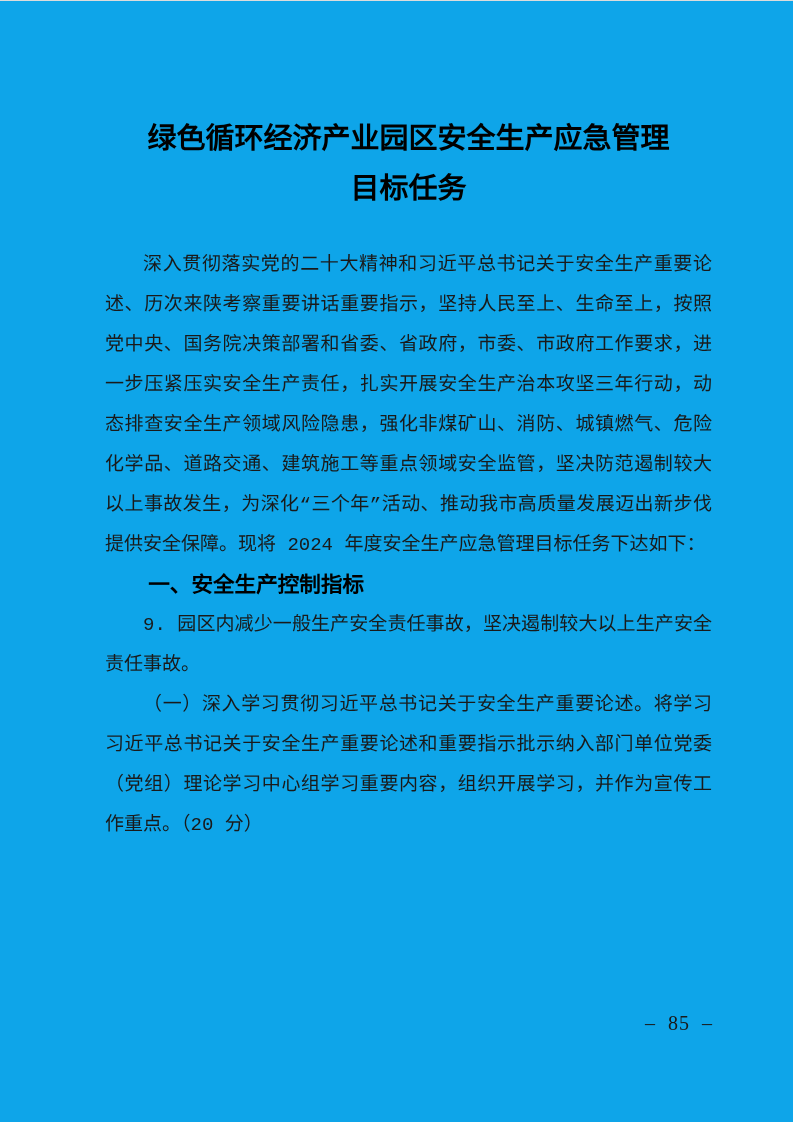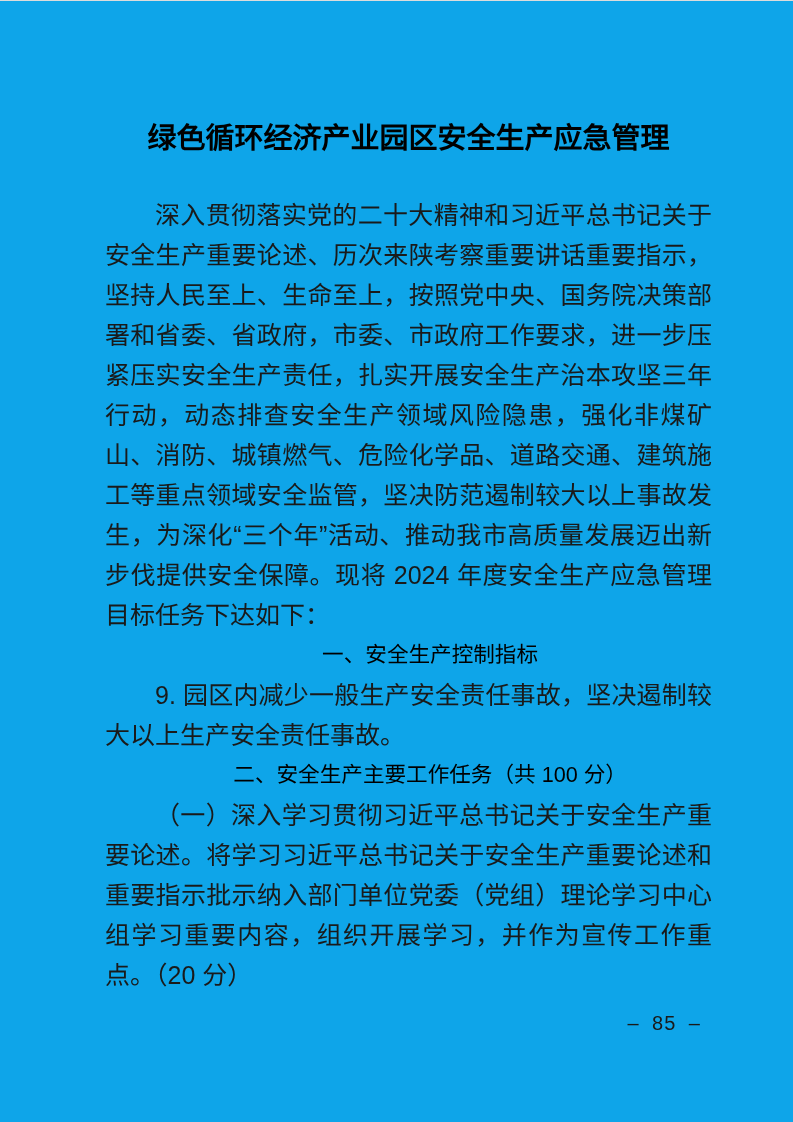--- a/index.html
+++ b/index.html
@@ -32,69 +32,69 @@
     line-height: 50px;
     text-align: center;
     color: #000000;
     letter-spacing: 0px;
   }
   .doc-title .title-line {
     display: block;
   }
   .para {
     margin: 0;
-    font-family: Liberation Sans, sans-serif;
-    font-size: 25px;
+    font-family: Liberation Mono, monospace;
+    font-size: 19px;
     line-height: 40px;
     color: #1a1a1a;
     text-align: justify;
     text-align-last: left;
     text-justify: inter-ideograph;
     text-indent: 2em;
     word-break: break-all;
   }
   .heading {
     margin: 0;
     font-family: "Liberation Sans", "DejaVu Sans", sans-serif;
-    font-weight: normal;
+    font-weight: bold;
     font-size: 21.6px;
     line-height: 40px;
     color: #000000;
     text-indent: 2em;
-    text-align: center;
+    text-align: left;
   }
   .page-number {
     position: absolute;
     top: 1008px;
-    right: 92px;
-    font-family: Liberation Sans, sans-serif;
+    right: 80px;
+    font-family: Liberation Serif, serif;
     font-size: 20px;
     line-height: 28px;
     color: #1a1a1a;
     word-spacing: 6px;
     letter-spacing: 1px;
   }
 </style>
 </head>
 <body>
 
 <div class="page">
   <div class="content">
 
     <h1 class="doc-title">
       <span class="title-line">绿色循环经济产业园区安全生产应急管理</span>
+      <span class="title-line">目标任务</span>
     </h1>
 
     <p class="para">深入贯彻落实党的二十大精神和习近平总书记关于安全生产重要论述、历次来陕考察重要讲话重要指示，坚持人民至上、生命至上，按照党中央、国务院决策部署和省委、省政府，市委、市政府工作要求，进一步压紧压实安全生产责任，扎实开展安全生产治本攻坚三年行动，动态排查安全生产领域风险隐患，强化非煤矿山、消防、城镇燃气、危险化学品、道路交通、建筑施工等重点领域安全监管，坚决防范遏制较大以上事故发生，为深化“三个年”活动、推动我市高质量发展迈出新步伐提供安全保障。现将 2024 年度安全生产应急管理目标任务下达如下：</p>
 
     <p class="heading">一、安全生产控制指标</p>
 
     <p class="para">9. 园区内减少一般生产安全责任事故，坚决遏制较大以上生产安全责任事故。</p>
 
 
-    <p class="heading">二、安全生产主要工作任务（共 100 分）</p>
 
     <p class="para">（一）深入学习贯彻习近平总书记关于安全生产重要论述。将学习习近平总书记关于安全生产重要论述和重要指示批示纳入部门单位党委（党组）理论学习中心组学习重要内容，组织开展学习，并作为宣传工作重点。（20 分）</p>
 
   </div>
 
   <div class="page-number">– 85 –</div>
 </div>
 
 </body></html>

